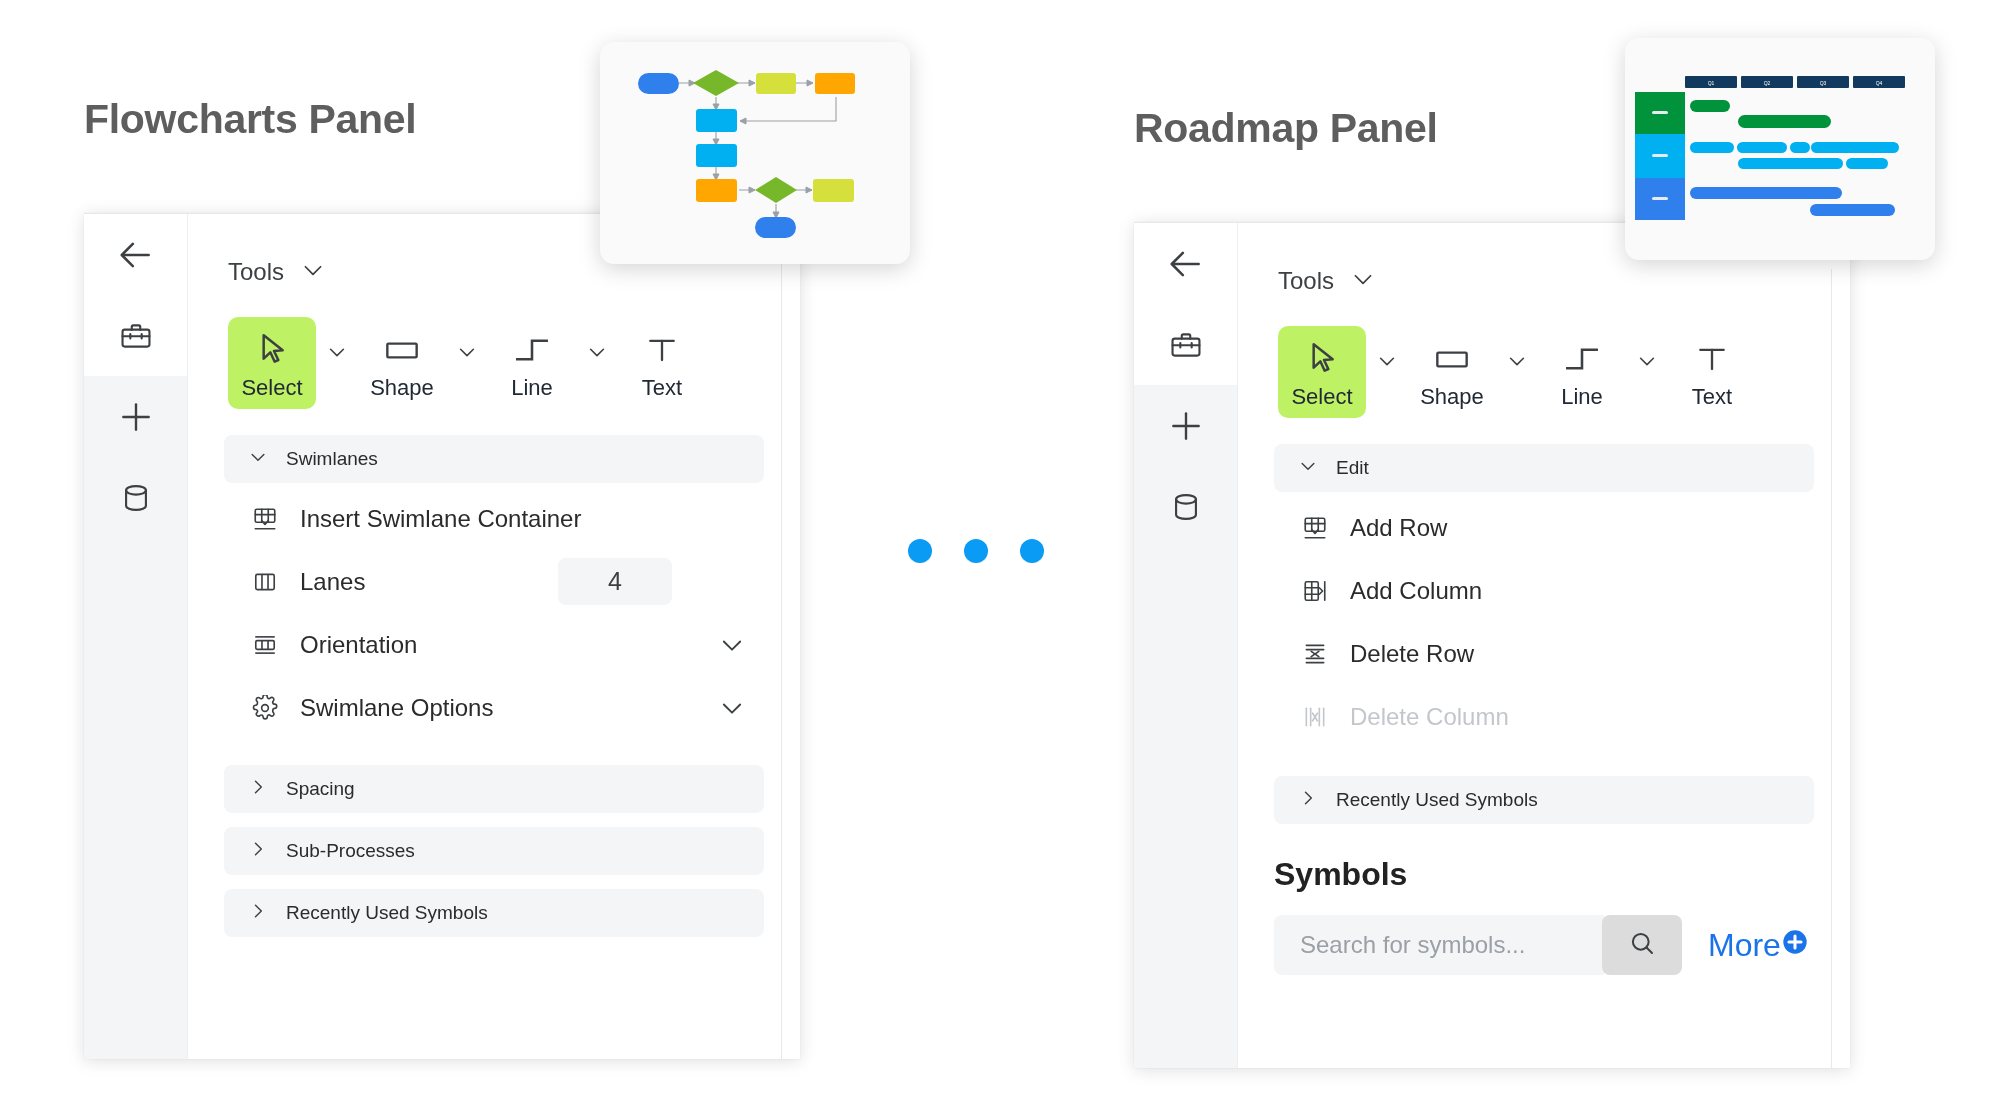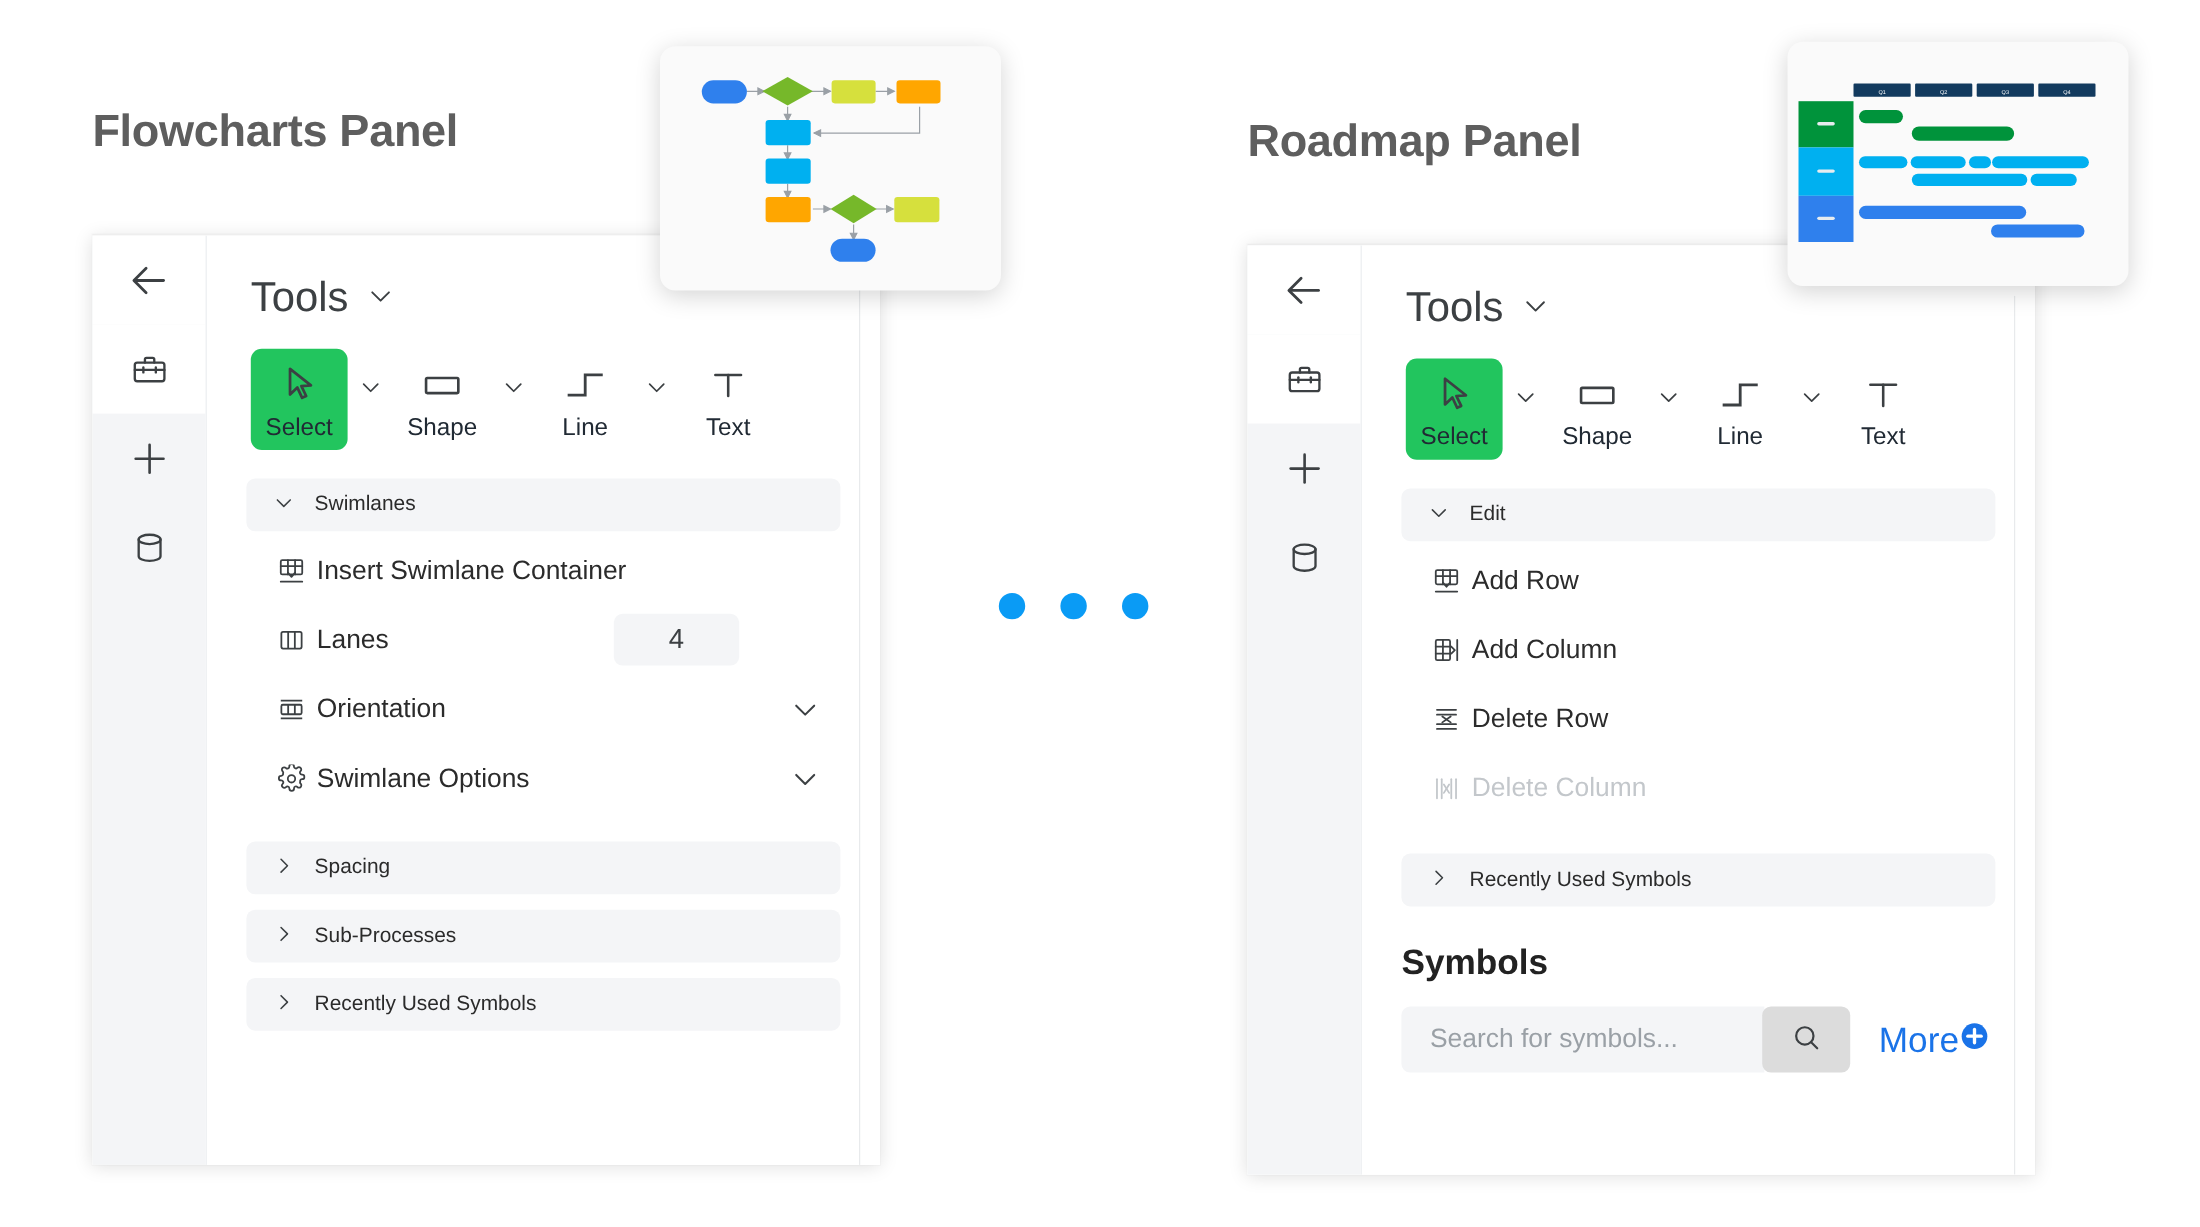--- a/index.html
+++ b/index.html
@@ -74,21 +74,21 @@
 
   .tools-header {
     display: flex;
     align-items: center;
     gap: 16px;
     padding: 34px 0 0 40px;
     height: 47px;
     box-sizing: content-box;
   }
   .tools-label {
-    font-size: 38px;
+    font-size: 24px;
     color: #3c4043;
   }
   .chev-sm { color: #3c4043; display:block; }
 
   
   .toolbar {
     display: flex;
     align-items: flex-start;
     padding: 22px 0 0 40px;
     gap: 0;
@@ -96,21 +96,21 @@
   .tool {
     width: 88px;
     display: flex;
     flex-direction: column;
     align-items: center;
     justify-content: flex-start;
     padding-top: 10px;
     border-radius: 10px;
   }
   .tool.selected {
-    background: #22c55e;
+    background: #bef264;
     padding-top: 10px;
     padding-bottom: 10px;
     justify-content: space-between;
   }
   .tool .glyph {
     height: 46px;
     display:flex;
     align-items:center;
     justify-content:center;
     color: #3c4043;
@@ -147,21 +147,21 @@
     font-size: 19px;
     color: #2b2b2b;
   }
   .sec-header.spaced { margin-top: 22px; margin-bottom: 0; }
 
   .item-row {
     height: 63px;
     display: flex;
     align-items: center;
     padding-left: 28px;
-    gap: 10px;
+    gap: 22px;
     position: relative;
   }
   .item-row .ico { color:#3c4043; display:flex; align-items:center; }
   .item-row .ilabel {
     font-size: 24px;
     color: #2b2b2b;
     white-space: nowrap;
   }
   .item-row.disabled .ilabel { color: #c3c7cb; }
   .item-row.disabled .ico { color: #c3c7cb; }

